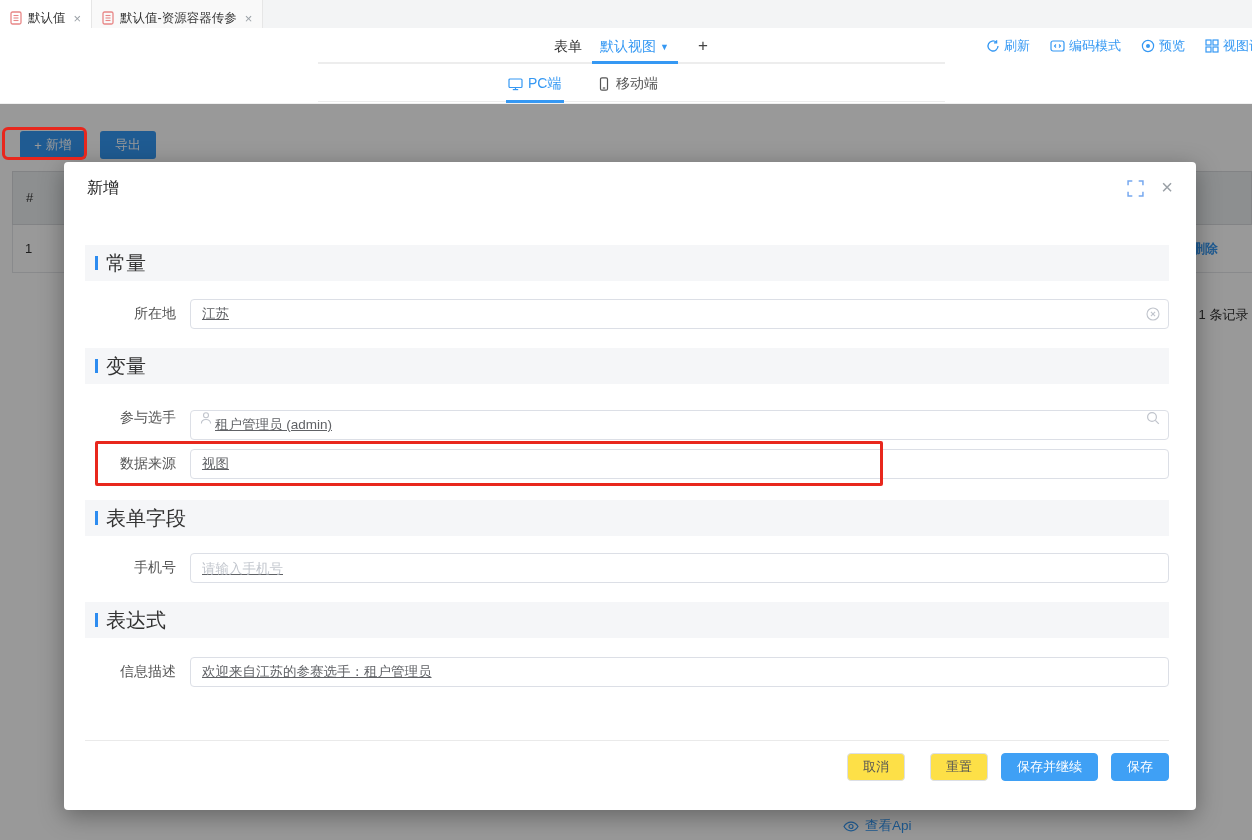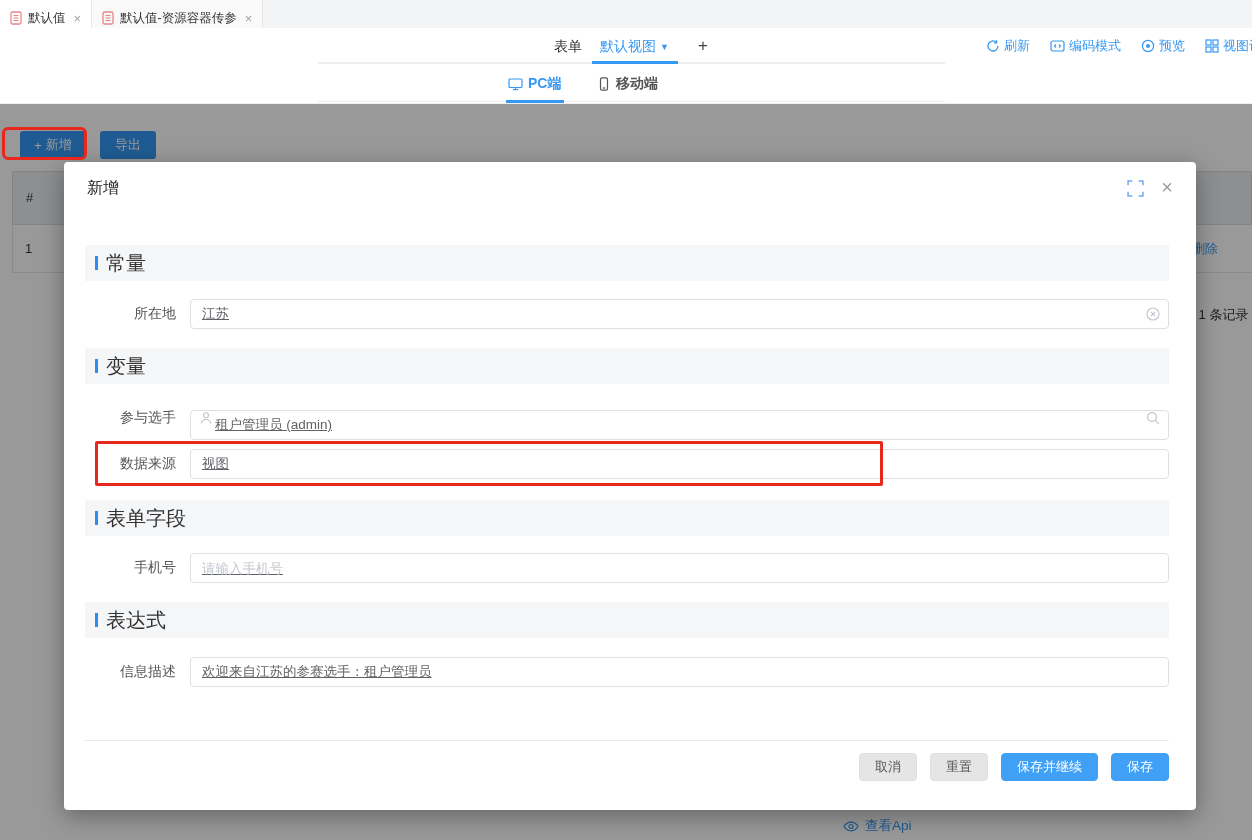--- a/index.html
+++ b/index.html
@@ -23,36 +23,36 @@
   .toolbar{position:absolute;left:0;top:28px;width:1252px;height:36px;background:#fff;}
   .tb-item{position:absolute;top:0;height:36px;line-height:36px;font-size:14px;color:#333;cursor:pointer;white-space:nowrap;}
   .tb-item.active{color:var(--accent);}
   .tb-caret{font-size:9px;margin-left:4px;vertical-align:1px;}
   .tb-rule{position:absolute;left:318px;top:34px;width:627px;height:2px;background:#ededed;}
   .tb-underline{position:absolute;left:592px;top:33px;width:86px;height:3px;background:var(--accent);}
   .tb-right{position:absolute;left:986px;top:0;width:266px;height:36px;display:flex;align-items:center;gap:20px;overflow:hidden;white-space:nowrap;}
   .tb-link{display:flex;align-items:center;gap:4px;color:var(--accent);font-size:13px;cursor:pointer;flex:0 0 auto;justify-content:space-between;}
 
   
-  .subtabs{position:absolute;left:0;top:64px;width:1252px;height:40px;background:#fff;border-bottom:1px solid #f0f0f0;font-weight:bold;}
+  .subtabs{position:absolute;left:0;top:64px;width:1252px;height:40px;background:#fff;border-bottom:1px solid #f0f0f0;}
   .sub-rule{position:absolute;left:318px;top:37px;width:627px;height:1px;background:#ededed;}
   .subtab{position:absolute;top:0;height:40px;display:flex;align-items:center;gap:5px;font-size:14px;cursor:pointer;}
   .subtab.active{color:var(--accent);}
   .subtab.inactive{color:#555;}
   .sub-underline{position:absolute;left:506px;top:36px;width:58px;height:3px;background:var(--accent);}
 
   
   .content{position:absolute;left:0;top:104px;width:1252px;height:736px;background:#fff;z-index:1;}
   .btn{display:inline-flex;align-items:center;justify-content:center;gap:4px;height:28px;border-radius:3px;font-size:13px;cursor:pointer;border:none;}
   .btn-primary{background:var(--accent);color:#fff;}
   .add-btn{position:absolute;left:20px;top:27px;width:66px;}
   .export-btn{position:absolute;left:100px;top:27px;width:56px;}
   .thead{position:absolute;left:12px;top:67px;width:1240px;height:54px;background:#eceef0;border:1px solid #d9dbde;font-size:13px;color:#333;line-height:52px;padding-left:13px;}
   .trow{position:absolute;left:12px;top:121px;width:1240px;height:48px;background:#fff;border-bottom:1px solid #e4e6e9;border-left:1px solid #e4e6e9;font-size:13px;color:#333;line-height:48px;padding-left:12px;}
-  .row-delete{position:absolute;left:1179px;top:0;color:var(--accent);cursor:pointer;}
+  .row-delete{position:absolute;left:1179px;top:0;color:var(--accent);cursor:pointer;font-weight:bold;}
   .record-count{position:absolute;left:1182px;top:202px;font-size:13px;color:#333;white-space:nowrap;}
   .view-api{position:absolute;left:843px;top:713px;display:flex;align-items:center;gap:6px;color:var(--accent);font-size:13.5px;cursor:pointer;}
 
   
   .dim{position:absolute;left:0;top:104px;width:1252px;height:736px;background:rgba(0,0,0,0.4);z-index:5;}
 
   
   .modal{position:absolute;left:64px;top:162px;width:1132px;height:648px;background:#fff;border-radius:4px;box-shadow:0 6px 24px rgba(0,0,0,0.35);z-index:10;}
   .modal-title{position:absolute;left:23px;top:16px;font-size:16px;color:#262626;font-weight:500;}
   .modal-fs{position:absolute;left:1063px;top:18px;width:18px;height:18px;cursor:pointer;color:#76a8ef;}
@@ -65,21 +65,21 @@
   .fwrap{position:relative;flex:1;margin-left:14px;height:30px;}
   .fwrap input{width:100%;height:30px;border:1px solid #dcdfe6;border-radius:4px;padding:0 30px 0 11px;font-size:13.5px;color:#606266;outline:none;font-family:"Liberation Sans",sans-serif;text-decoration:underline;}
   .fwrap input::placeholder{color:#c3c7ce;}
   .fwrap.has-prefix input{padding-left:24px;margin-top:7px;}
   .in-icon{position:absolute;top:50%;transform:translateY(-50%);color:#c0c4cc;display:flex;}
   .in-icon.left{left:9px;}
   .in-icon.right{right:9px;}
   .modal-divider{position:absolute;left:21px;top:578px;width:1084px;height:1px;background:#eaeaea;}
   .modal-footer{position:absolute;left:21px;top:590px;width:1084px;height:30px;display:flex;justify-content:flex-end;align-items:center;gap:13px;}
   .fbtn{height:28px;border-radius:4px;font-size:13px;padding:0 15px;cursor:pointer;font-family:"Liberation Sans",sans-serif;}
-  .fbtn.plain{background:#e5e5e5;border:1px solid #dcdfe6;color:#555;}
+  .fbtn.plain{background:#fde047;border:1px solid #dcdfe6;color:#555;margin-left:12px;}
   .fbtn.primary{background:var(--primary-button);border:1px solid var(--primary-button);color:#fff;}
 
   
   .anno{position:absolute;border:3px solid var(--annotation-red);z-index:30;pointer-events:none;}
   .anno-1{left:2px;top:127px;width:85px;height:33px;border-radius:6px;}
   .anno-2{left:95px;top:441px;width:788px;height:45px;border-radius:2px;}
 
   svg{display:block;}
 </style>
 </head>

